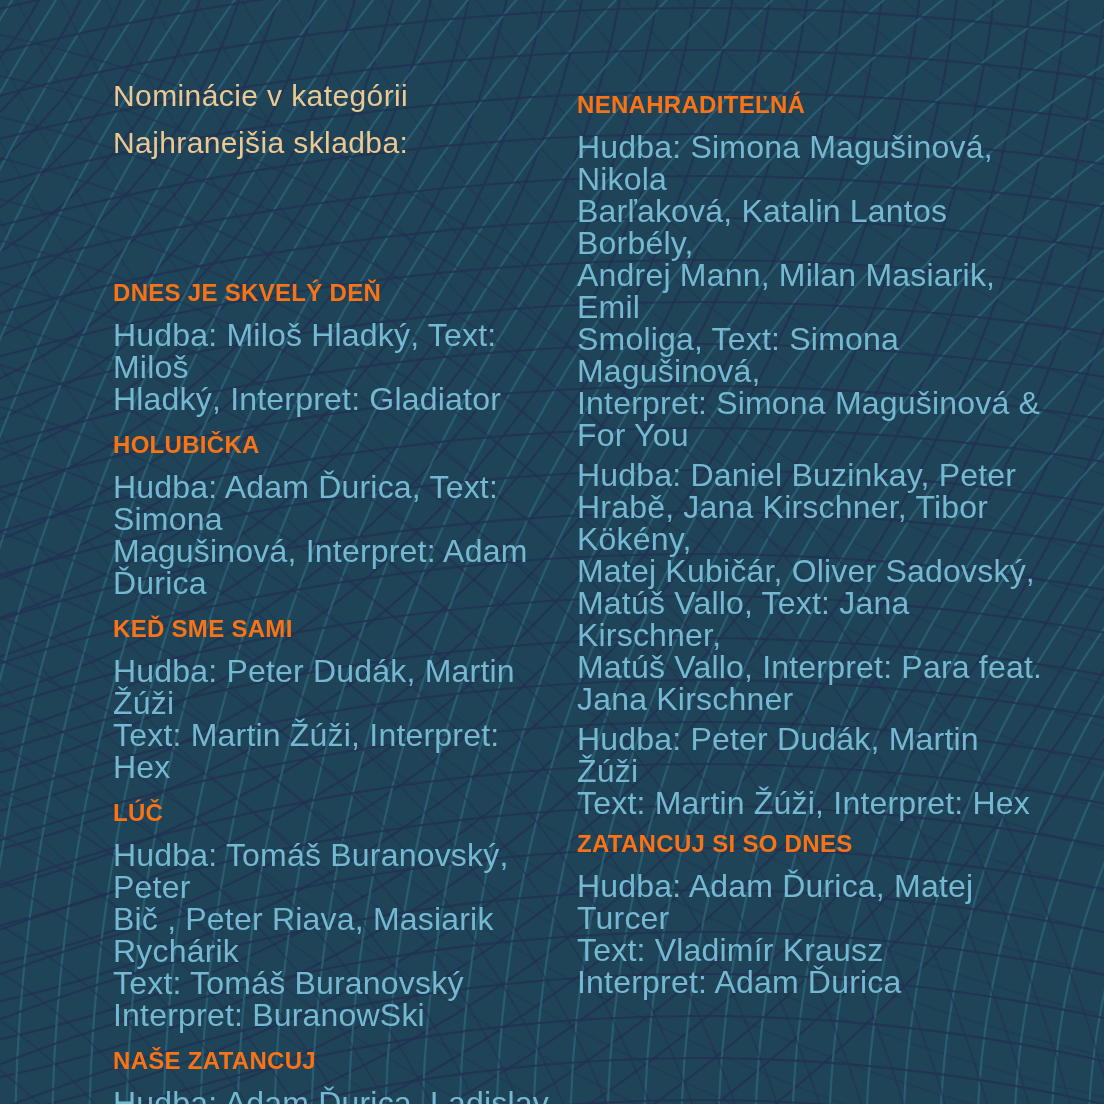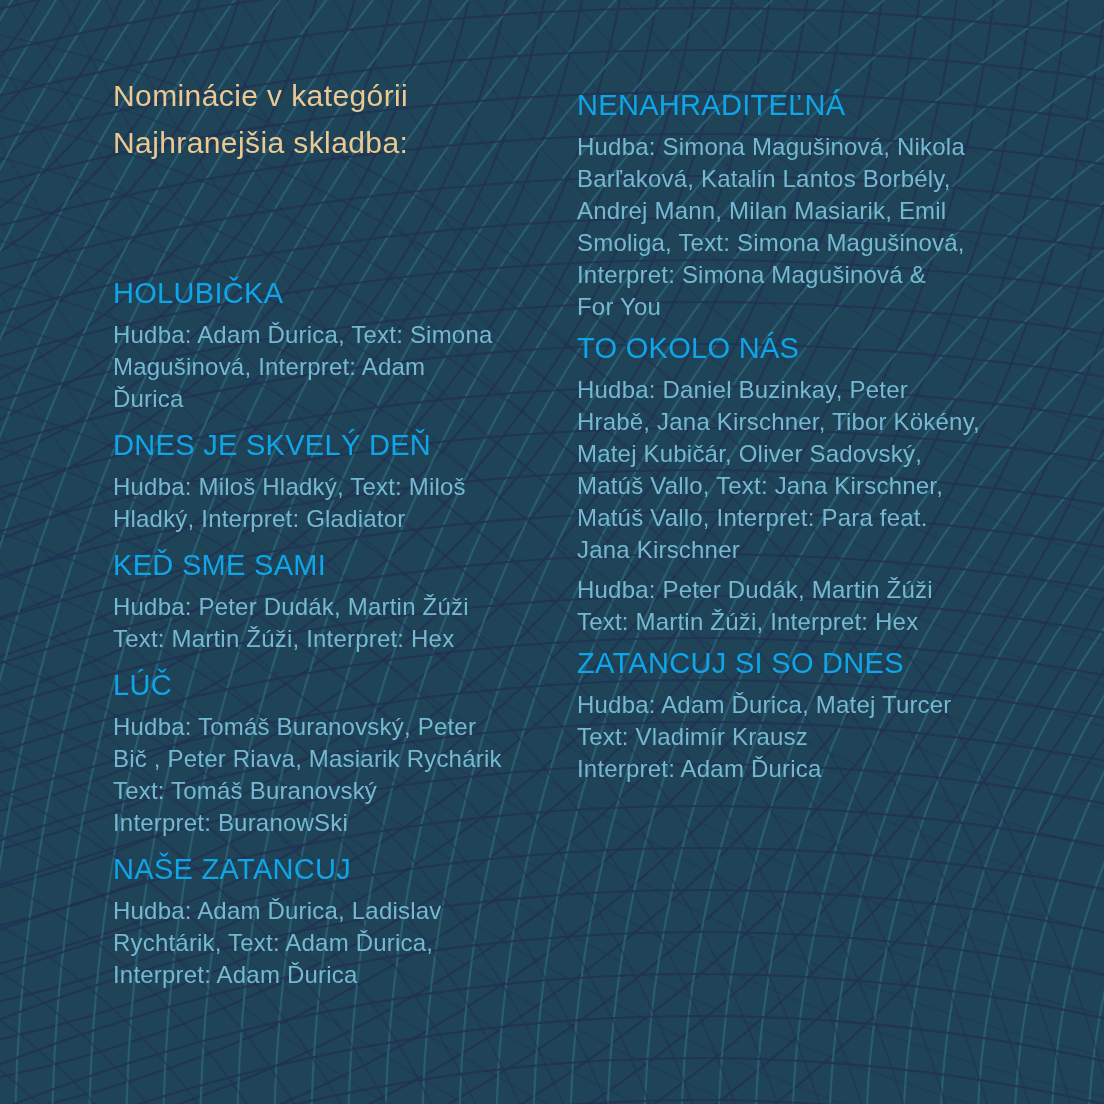--- a/index.html
+++ b/index.html
@@ -35,30 +35,30 @@
     font-size: 30px;
     line-height: 47px;
     font-weight: 500;
     letter-spacing: 0.4px;
     white-space: pre-line;
     margin: 0 0 110px 0;
   }
   .song { margin: 0 0 13px 0; }
   .col-right .song { margin-bottom: 8px; }
   .song-title {
-    color: #0ea5e9;
-    font-size: 29px;
+    color: #f97316;
+    font-size: 24px;
     line-height: 34px;
-    font-weight: 400;
+    font-weight: 700;
     letter-spacing: 0.3px;
     margin: 0 0 9px 0;
   }
   .song-details {
     color: #74b9d1;
-    font-size: 24px;
+    font-size: 32px;
     line-height: 32px;
     font-weight: 400;
     letter-spacing: 0.2px;
     white-space: pre-line;
     margin: 0;
   }
 </style>
 </head>
 <body>
 
@@ -264,30 +264,30 @@
     </g>
   </svg>
 
 <div class="content">
 
   <div class="col col-left">
     <h1 class="page-title">Nominácie v kategórii
 Najhranejšia skladba:</h1>
 
     <div class="song">
+      <h2 class="song-title">DNES JE SKVELÝ DEŇ</h2>
+      <p class="song-details">Hudba: Miloš Hladký, Text: Miloš
+Hladký, Interpret: Gladiator</p>
+    </div>
+
+    <div class="song">
       <h2 class="song-title">HOLUBIČKA</h2>
       <p class="song-details">Hudba: Adam Ďurica, Text: Simona
 Magušinová, Interpret: Adam
 Ďurica</p>
-    </div>
-
-    <div class="song">
-      <h2 class="song-title">DNES JE SKVELÝ DEŇ</h2>
-      <p class="song-details">Hudba: Miloš Hladký, Text: Miloš
-Hladký, Interpret: Gladiator</p>
     </div>
 
     <div class="song">
       <h2 class="song-title">KEĎ SME SAMI</h2>
       <p class="song-details">Hudba: Peter Dudák, Martin Žúži
 Text: Martin Žúži, Interpret: Hex</p>
     </div>
 
     <div class="song">
       <h2 class="song-title">LÚČ</h2>
@@ -310,21 +310,20 @@
       <h2 class="song-title">NENAHRADITEĽNÁ</h2>
       <p class="song-details">Hudba: Simona Magušinová, Nikola
 Barľaková, Katalin Lantos Borbély,
 Andrej Mann, Milan Masiarik, Emil
 Smoliga, Text: Simona Magušinová,
 Interpret: Simona Magušinová &amp;
 For You</p>
     </div>
 
     <div class="song">
-      <h2 class="song-title">TO OKOLO NÁS</h2>
       <p class="song-details">Hudba: Daniel Buzinkay, Peter
 Hrabě, Jana Kirschner, Tibor Kökény,
 Matej Kubičár, Oliver Sadovský,
 Matúš Vallo, Text: Jana Kirschner,
 Matúš Vallo, Interpret: Para feat.
 Jana Kirschner</p>
     </div>
 
     <div class="song">
       <p class="song-details">Hudba: Peter Dudák, Martin Žúži

